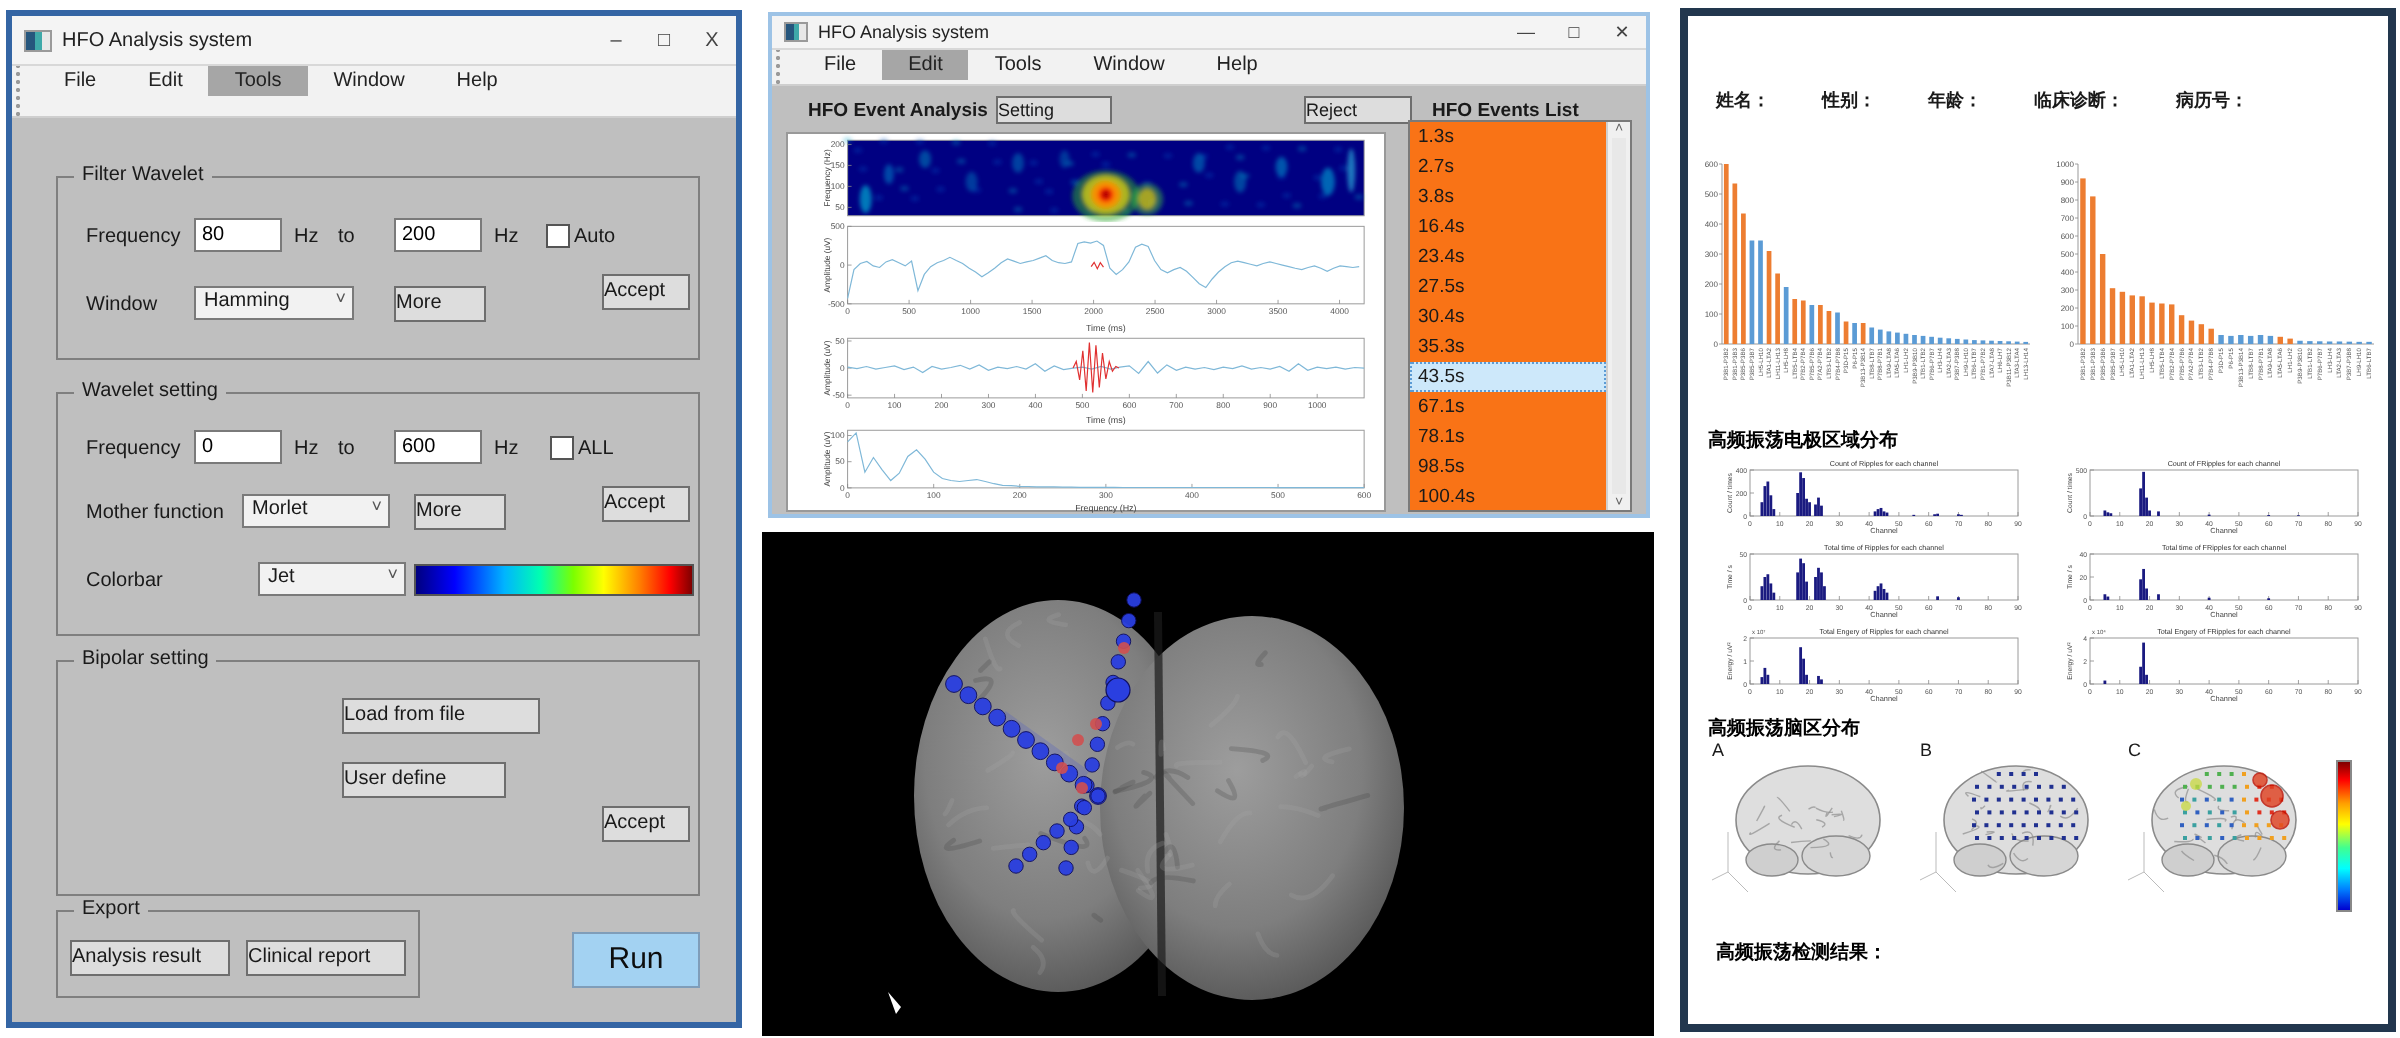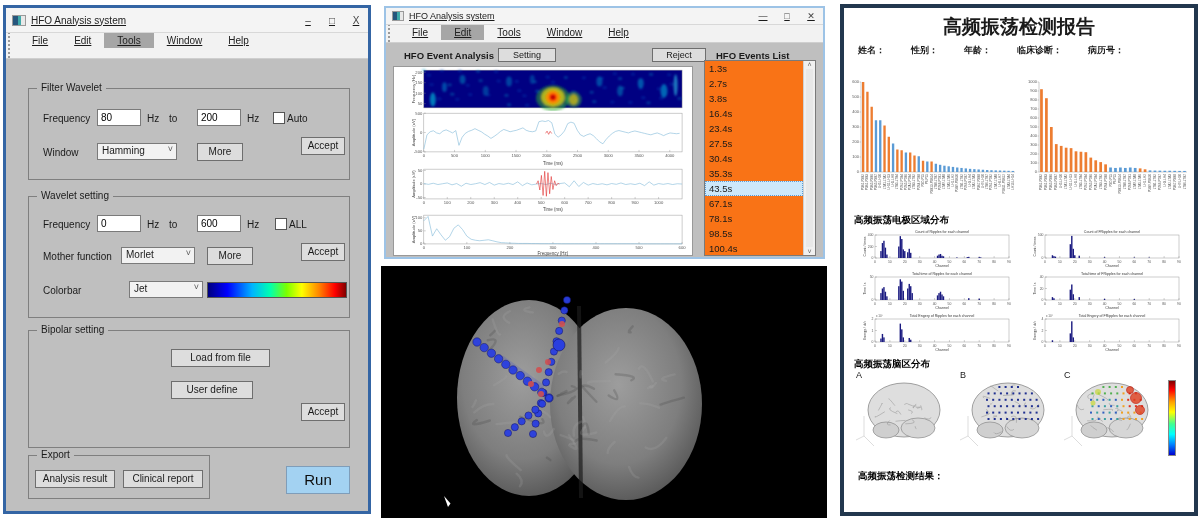--- a/index.html
+++ b/index.html
@@ -1,41 +1,41 @@
 <!DOCTYPE html>
 <html><head>
 <meta charset="utf-8">
 <style>
   html,body{margin:0;padding:0;background:#ffffff;}
   body{width:1200px;height:519px;position:relative;overflow:hidden;
        font-family:"Liberation Sans",sans-serif;color:#1a1a1a;}
   .abs{position:absolute;}
   
-  .win{position:absolute;background:#bfbfbf;box-sizing:border-box;text-decoration:underline;}
+  .win{position:absolute;background:#bfbfbf;box-sizing:border-box;}
   .titlebar{display:flex;align-items:center;background:#f4f4f4;border-bottom:1px solid #d8d8d8;}
   .appicon{width:12px;height:9px;margin:0 5px 0 6px;border:1px solid #9a9a9a;
            background:linear-gradient(90deg,#26567d 0 38%,#3fa9a9 38% 66%,#e8e8e8 66%);}
   .title-text{flex:1;font-size:10px;color:#222;}
   .wctl{display:flex;gap:0;}
   .wctl span{width:24px;text-align:center;font-size:10px;color:#444;cursor:default;}
   .menubar{display:flex;align-items:flex-start;background:#f2f2f2;border-bottom:1px solid #cfcfcf;}
   .menu-handle{width:5px;align-self:stretch;margin-right:8px;
       background-image:radial-gradient(circle,#9a9a9a 35%,transparent 40%);
       background-size:4px 4px;background-repeat:repeat-y;background-position:1px 2px;}
   .menu-item{padding:2px 13px;font-size:10px;color:#222;}
   .menu-item.active{background:#a6a6a6;}
   
   .group{position:absolute;border:1px solid #7f7f7f;box-sizing:border-box;}
   .group-label{position:absolute;top:-7px;left:8px;background:#bfbfbf;padding:0 4px;
                font-size:10px;color:#1a1a1a;}
   .lbl{position:absolute;font-size:10px;color:#1a1a1a;}
   .tinput{position:absolute;background:#fff;border:1px solid #7a7a7a;font-size:10px;
           padding:1px 3px;box-sizing:border-box;font-family:inherit;}
   .btn{position:absolute;background:#ddd;border:1px solid #6e6e6e;font-size:10px;
-       text-align:center;line-height:16px;box-sizing:border-box;cursor:default;}
+       text-align:left;line-height:16px;box-sizing:border-box;cursor:default;}
   .sel{position:absolute;background:#f2f2f2;border:1px solid #7a7a7a;font-size:10px;
        padding:1px 14px 1px 4px;box-sizing:border-box;}
   .sel:after{content:"˅";position:absolute;right:3px;top:0;font-size:9px;color:#555;}
   .chk{position:absolute;width:10px;height:10px;background:#fff;border:1px solid #555;}
   .jetbar{position:absolute;border:1px solid #555;
     background:linear-gradient(90deg,#00007f,#0000ff 14%,#00b4ff 32%,#00ffb0 45%,#7bff00 57%,#ffff00 68%,#ff7f00 81%,#ff0000 92%,#7f0000);}
   .listbox{position:absolute;background:#f97316;border:1px solid #7a7a7a;display:flex;box-sizing:border-box;}
   .listbody{flex:1;overflow:hidden;}
   .listbox .item{font-size:9.5px;padding:2px 4px;white-space:nowrap;}
   .listbox .item.sel-item{background:#cde8fa;outline:1px dotted #5b9bd5;outline-offset:-1px;}
@@ -460,21 +460,20 @@
       <circle cx="178" cy="79" r="6" fill="#2a3fe0" stroke="#101060" stroke-width="0.6"></circle>
       <circle cx="150" cy="118" r="3" fill="#d05050" opacity="0.9"></circle>
       <circle cx="158" cy="104" r="3" fill="#d05050" opacity="0.9"></circle>
       <circle cx="167" cy="96" r="3" fill="#d05050" opacity="0.9"></circle>
       <circle cx="160" cy="128" r="3" fill="#d05050" opacity="0.9"></circle>
       <circle cx="181" cy="58" r="3" fill="#d05050" opacity="0.9"></circle>
       <path d="M63,230 l4,11 l2.5,-3.5 z" fill="#fff"></path>
     </svg></div>
 
 <div class="report" style="left:840px;top:4px;width:358px;height:512px;">
-  <h1>高频振荡检测报告</h1>
   <div class="fields" style="top:36px;" id="report-fields">
       <span>姓名：</span>
       <span>性别：</span>
       <span>年龄：</span>
       <span>临床诊断：</span>
       <span>病历号：</span>
     </div>
   <div class="chartbox" id="ranking-left" style="left:2px;top:68px;width:172px;height:132px;"><svg viewBox="0 0 172 132" width="100%" height="100%">
         <line x1="15" y1="6" x2="15" y2="96" stroke="#999" stroke-width="0.5"></line>
         <line x1="15" y1="96" x2="169" y2="96" stroke="#999" stroke-width="0.5"></line>

